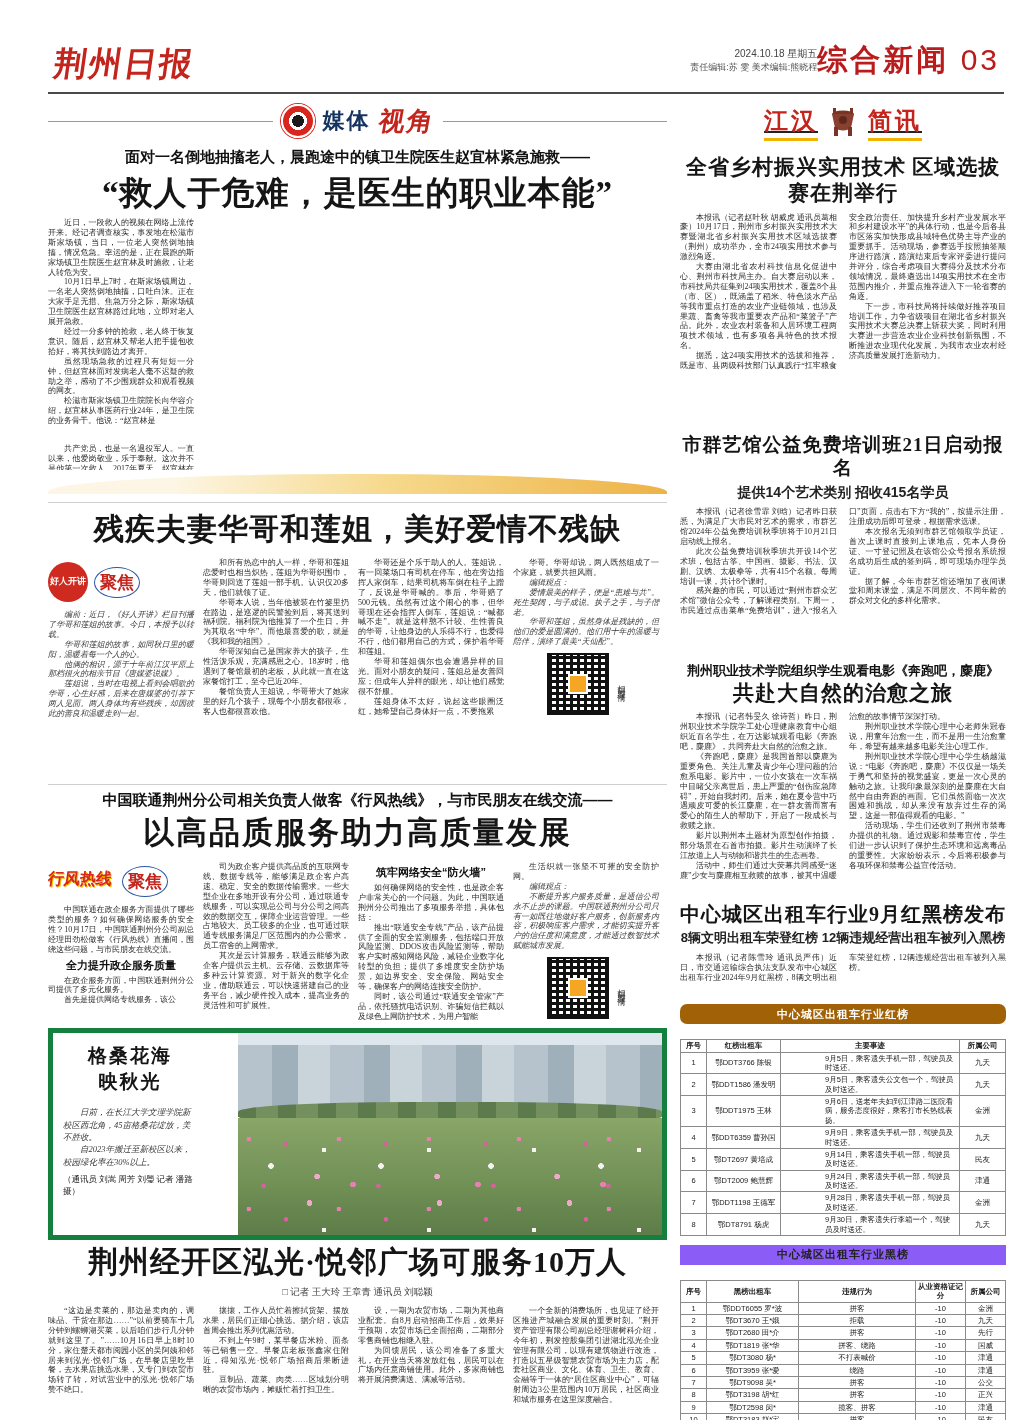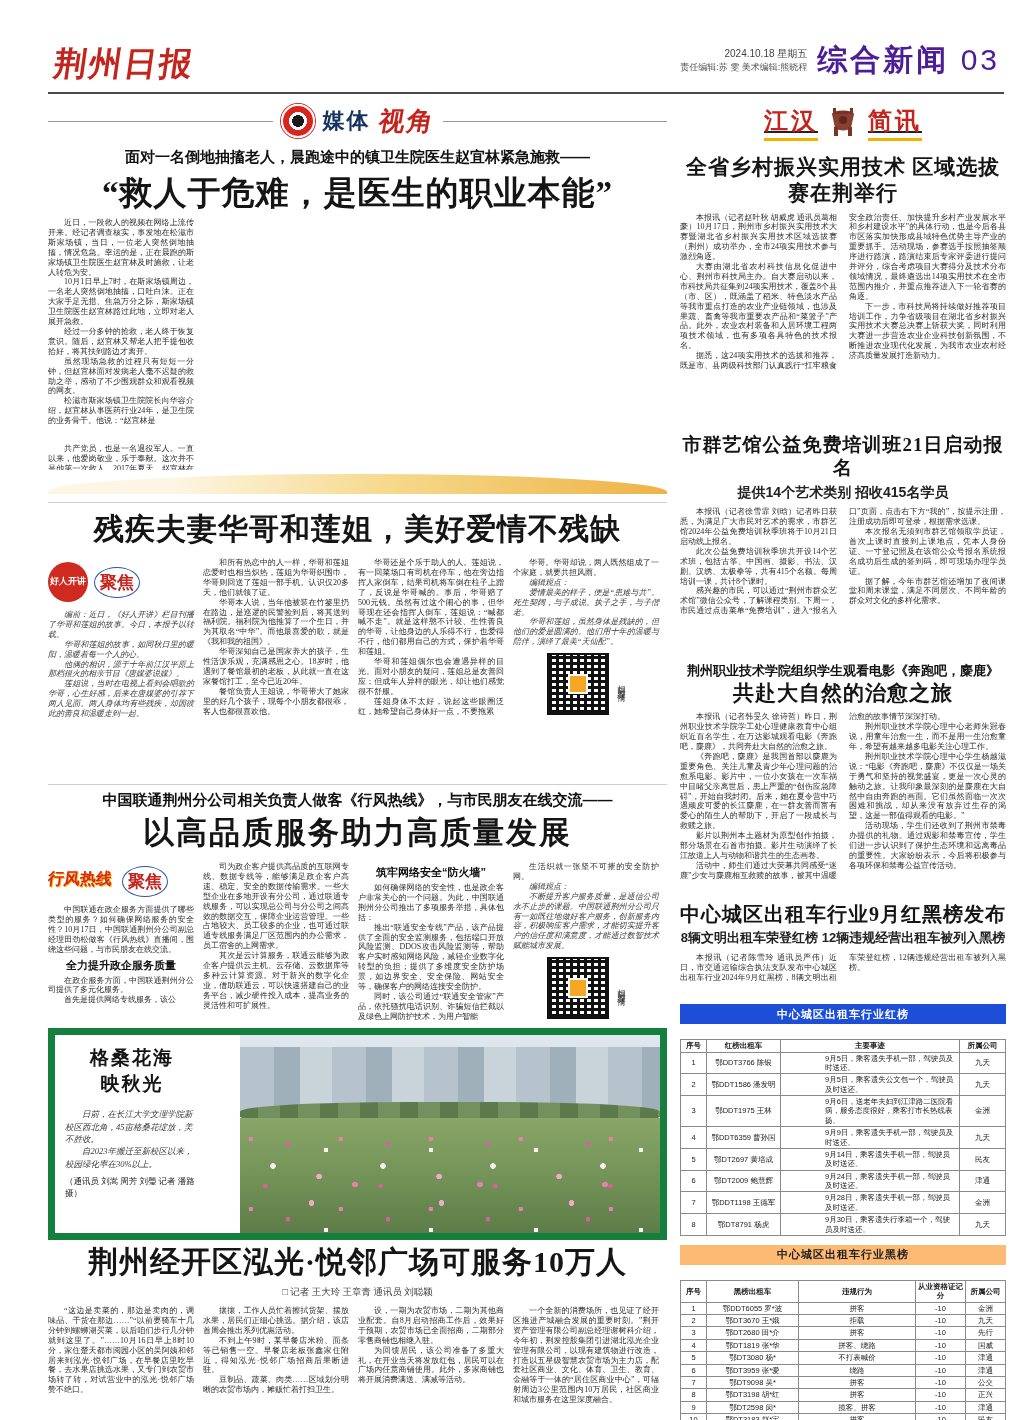--- a/index.html
+++ b/index.html
@@ -6,25 +6,25 @@
   html,body { background:#f5f5f2; }
   .page { position:relative; width:1024px; height:1420px; background:#fff;
           font-family:"Liberation Serif","DejaVu Serif",serif; color:#222; overflow:hidden;
           margin:0 auto; }
 
   
   .masthead { position:absolute; left:48px; right:20px; top:40px; height:50px; }
   .paper-logo { position:absolute; left:6px; top:2px; font-size:33px; font-weight:bold;
                 color:#c3241c; transform:skewX(-8deg); letter-spacing:2px;
                 font-family:"Liberation Serif",serif; }
-  .mast-right { position:absolute; right:4px; top:0; display:flex; align-items:center; gap:10px; }
+  .mast-right { position:absolute; right:4px; top:0; display:flex; align-items:center; }
   .mast-meta { text-align:right; line-height:1.5; }
   .mast-date { font-size:10px; color:#444; font-family:"Liberation Sans",sans-serif; }
   .mast-editors { font-size:9px; color:#555; font-family:"Liberation Sans",sans-serif; }
-  .mast-section { font-size:30px; font-weight:bold; color:#4c1d95; letter-spacing:3px;
+  .mast-section { font-size:30px; font-weight:bold; color:#b91c1c; letter-spacing:3px;
                   font-family:"Liberation Sans",sans-serif; }
   .mast-page-no { font-weight:normal; }
   .mast-rule { position:absolute; left:48px; right:20px; top:92px; border-top:2px solid #4a4a4a; }
 
   
   .serif-head { font-family:"Liberation Serif","DejaVu Serif",serif; font-weight:bold; color:#151515; }
   .body-text { font-size:8px; line-height:1.24; text-align:justify; color:#2b2b2b; }
   .para { text-indent:2em; margin:0; }
   .kai { font-style:italic; color:#3a3a3a; }
   .subhead { font-size:11px; font-weight:bold; text-align:center;
@@ -93,21 +93,21 @@
   .qr-wrap { display:flex; align-items:center; justify-content:center; gap:6px; margin-top:6px; }
   .qr { width:62px; height:62px; border:2px solid #111; position:relative;
         background:
          repeating-linear-gradient(0deg,#111 0 3px,transparent 3px 6px),
          repeating-linear-gradient(90deg,#111 0 3px,#fff 3px 7px); }
   .qr::after { content:""; position:absolute; left:50%; top:50%; width:16px; height:16px;
                transform:translate(-50%,-50%); background:#f5a623; border:2px solid #fff; }
   .qr-label { writing-mode:vertical-rl; font-size:8px; color:#333; letter-spacing:2px; }
 
   
-  .feature { border:7px solid #15803d; margin-top:8px; height:212px; display:flex; background:#fff;gap:33px; }
+  .feature { border:5px solid #15803d; margin-top:8px; height:212px; display:flex; background:#fff;gap:33px; }
   .feature-left { width:152px; flex:none; padding:10px 8px 4px 10px; }
   .feature-title { font-size:19px; text-align:center; line-height:1.35; letter-spacing:2px; }
   .feature-caption { margin-top:12px; font-size:8.5px; line-height:1.45; }
   .feature-credit { font-size:8.5px; margin-top:6px; text-indent:0; }
   .photo-flowers { flex:1; position:relative; overflow:hidden; }
   .pf-sky { position:absolute; inset:0 0 60% 0; background:linear-gradient(180deg,#dfe8ee,#cfd9df); }
   .pf-bldg { position:absolute; left:0; right:0; top:6%; height:34%;
      background:repeating-linear-gradient(90deg,#b6c3cc 0 34px,#9fb0bb 34px 60px,#c9d3da 60px 92px); }
   .pf-trees { position:absolute; left:0; right:0; top:34%; height:12%;
      background:repeating-linear-gradient(90deg,#5d7a4d 0 18px,#74905f 18px 40px); border-radius:40%; }
@@ -143,22 +143,22 @@
                  font-family:"Liberation Sans",sans-serif; line-height:1.3; }
   .rc-kicker { text-align:center; font-size:13px; font-weight:bold; color:#111; line-height:1.3; }
   .rc-body { margin-top:6px; column-count:2; column-gap:12px; overflow:hidden; }
   .h215 { height:212px; } .h150 { height:148px; } .h185 { height:182px; } .h42 { height:42px; }
 
   
   .tbl-wrap { margin-top:9px; }
   .tbl-bar { height:20px; display:flex; align-items:center; justify-content:center;
              font-size:11px; font-weight:bold; letter-spacing:1px;
              font-family:"Liberation Sans",sans-serif; }
-  .bar-red { background:#1d4ed8; color:#fff; }
-  .bar-black { background:#fdba74; color:#222; }
+  .bar-red { background:#a16207; color:#fff;border-radius:7px; }
+  .bar-black { background:#8b5cf6; color:#222; }
   table { width:100%; border-collapse:collapse; table-layout:fixed; margin-top:15px; }
   th,td { border:1px solid #8a8a8a; font-size:7.5px; padding:1px 2px; line-height:1.25;
           text-align:center; vertical-align:middle; color:#222; font-family:"Liberation Sans",sans-serif; }
   th { font-weight:bold; }
   td.deed { text-align:left;padding-left:44px; }
 </style>
 </head>
 <body>
 
 <div class="page">

